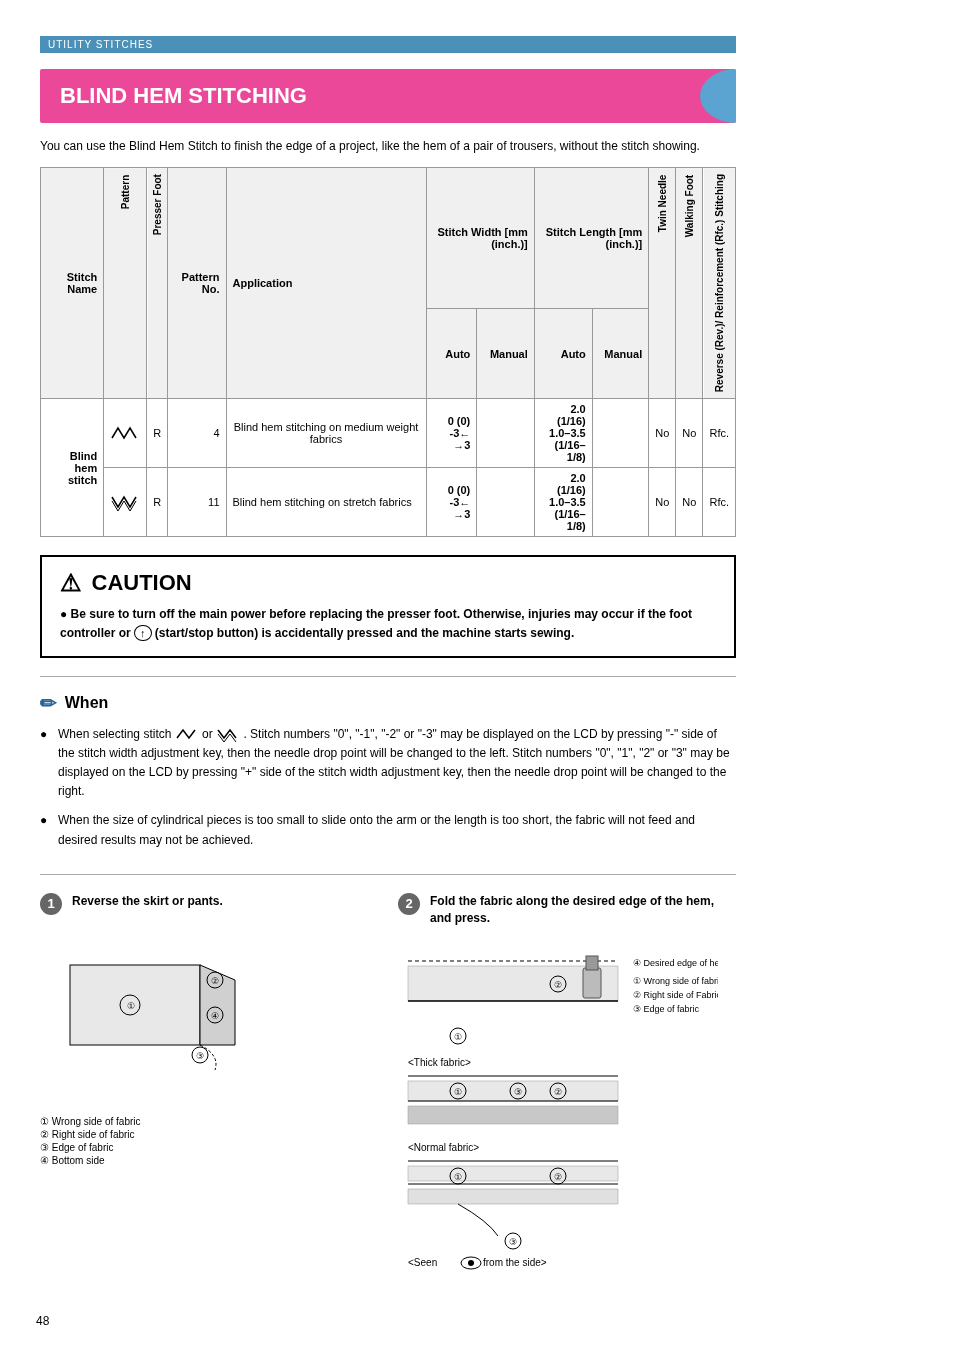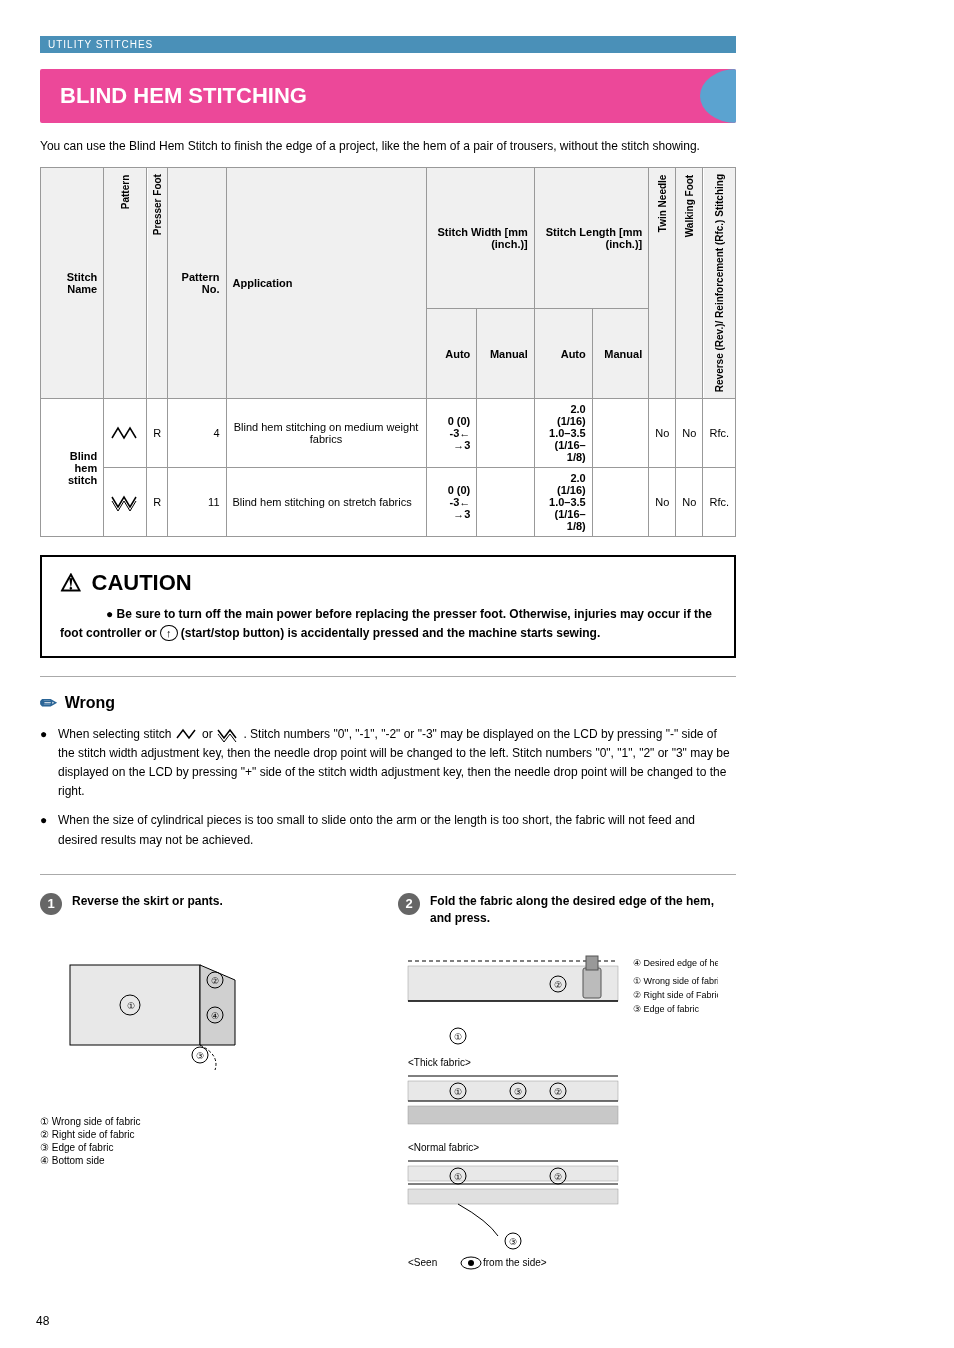--- a/index.html
+++ b/index.html
@@ -113,21 +113,20 @@
       display: flex;
       align-items: center;
       gap: 10px;
     }
     .caution-text {
       font-size: 12px;
       line-height: 1.6;
     }
     .caution-text strong {
       font-weight: bold;
-      margin-left: 46px;
     }
 
     
     .memo-box {
       border-top: 1px solid #aaa;
       border-bottom: 1px solid #aaa;
       padding: 14px 0 14px 0;
       margin-bottom: 18px;
     }
     .memo-title {
@@ -290,21 +289,21 @@
       </div>
       <div class="caution-text">
         <strong>● Be sure to turn off the main power before replacing the presser foot. Otherwise, injuries may occur if the foot controller or <span style="border:1px solid #000; border-radius:50%; padding:1px 5px; font-size:11px;">↑</span> (start/stop button) is accidentally pressed and the machine starts sewing.</strong>
       </div>
     </div>
   </div>
 
   <div class="memo-box">
     <div class="memo-title">
       <span style="color:#2a6496; font-size:20px;">✏</span>
-      <span>Wrong</span>
+      <span>When</span>
     </div>
     <div class="memo-item">
       When selecting stitch
       <svg style="display:inline;vertical-align:middle;" width="24" height="16" viewBox="0 0 24 16">
         <polyline points="2,12 8,4 14,12 20,4" fill="none" stroke="#000" stroke-width="1.5"></polyline>
       </svg>
       or
       <svg style="display:inline;vertical-align:middle;" width="24" height="16" viewBox="0 0 24 16">
         <polyline points="2,4 8,12 14,4 20,12" fill="none" stroke="#000" stroke-width="1.5"></polyline>
         <polyline points="2,8 8,16 14,8 20,16" fill="none" stroke="#000" stroke-width="1"></polyline>

